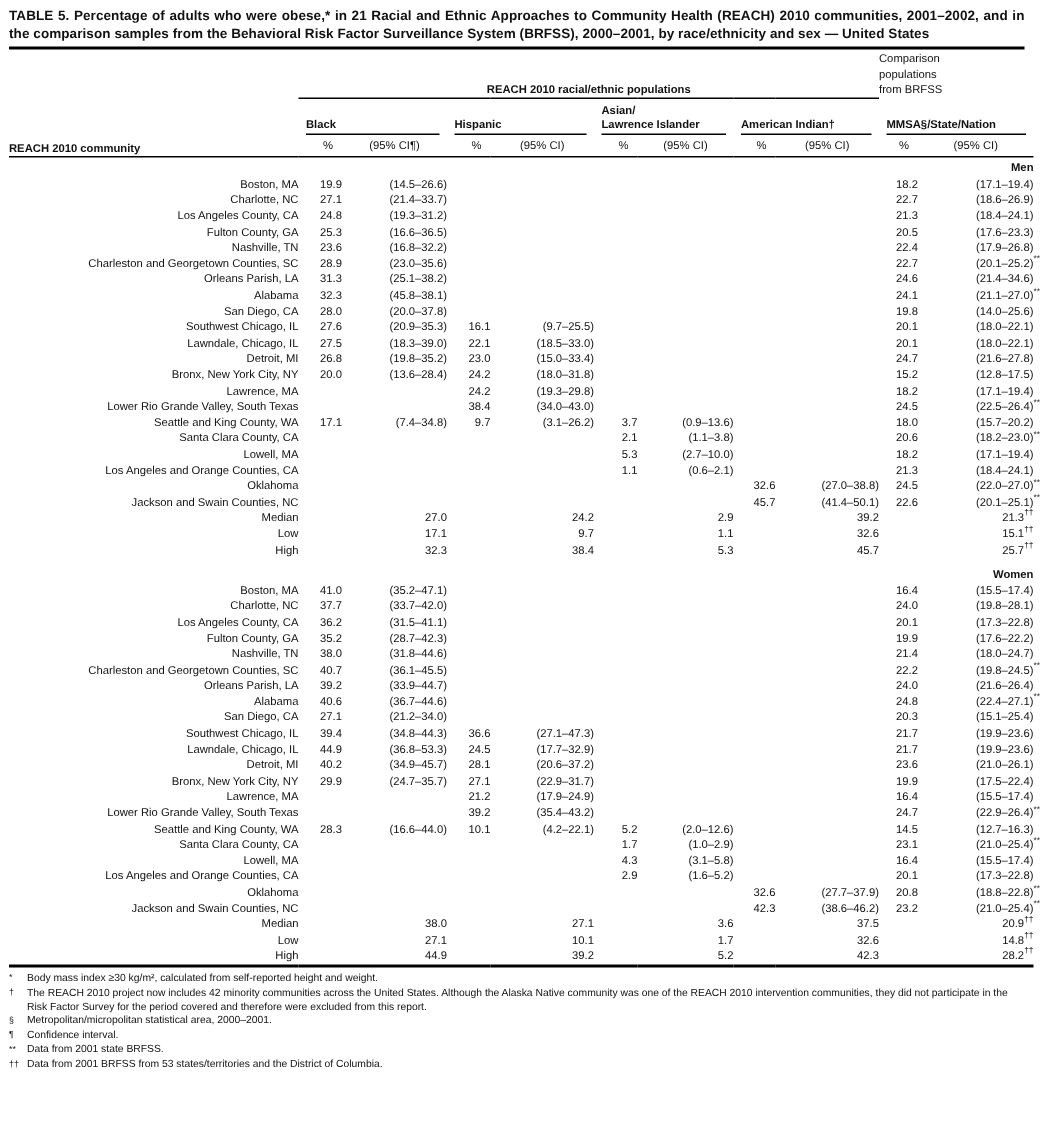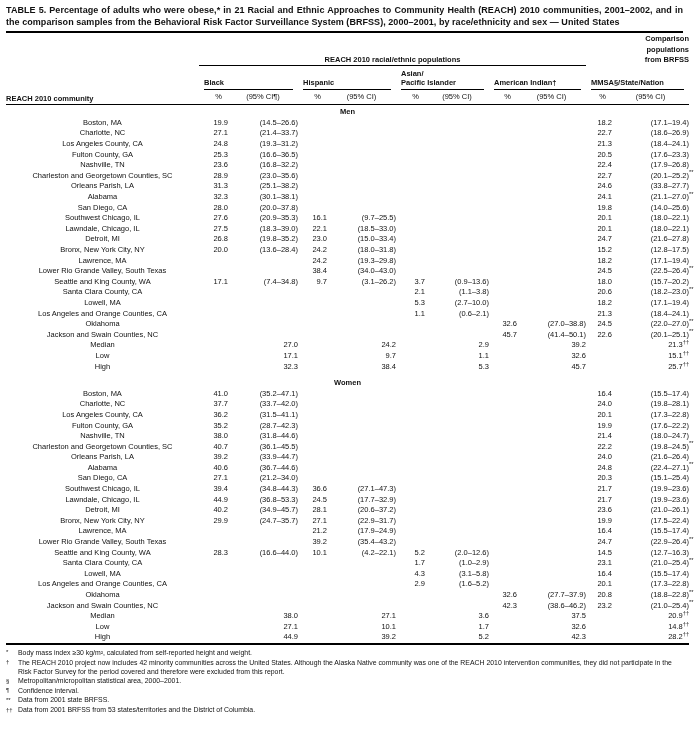--- a/index.html
+++ b/index.html
@@ -17,28 +17,28 @@
   col.c-comm{width:193px;}
   col.c-pct{width:29px;} col.c-ci{width:70px;}
   col.c-pct2{width:29px;} col.c-ci2{width:69px;}
   col.c-pct3{width:29px;} col.c-ci3{width:64px;}
   col.c-pct4{width:28px;} col.c-ci4{width:69px;}
   col.c-pct5{width:26px;} col.c-ci5{width:77px;}
 
   thead th{font-weight:bold;}
   th.community{text-align:left;vertical-align:bottom;border-bottom:1.5px solid #000;padding-bottom:2px;}
   th.spanner{text-align:center;vertical-align:bottom;border-bottom:1.5px solid #000;padding-bottom:2px;font-size:7.5px;line-height:9px;}
-  th.compare{text-align:right;vertical-align:bottom;font-size:7.3px;line-height:8.6px;font-weight:bold;}
+  th.compare{text-align:left;vertical-align:bottom;font-size:7.3px;line-height:8.6px;font-weight:normal;}
   tr.group-row th{text-align:left;padding-top:3px;}
   .gline{border-bottom:1.1px solid #000;padding-bottom:1px;margin:0 5px;line-height:9.2px;}
   tr.sub-row th{font-weight:normal;border-bottom:1.5px solid #000;padding:2px 0 2px;}
   tr.sub-row th.pct{text-align:right;padding-right:6px;}
   tr.sub-row th.ci{text-align:center;}
 
-  tbody td.community{text-align:center;}
+  tbody td.community{text-align:right;}
   tbody td.pct{text-align:right;}
   tbody td.ci{text-align:right;}
   tbody td.sumval{text-align:right;}
   tbody td.sec-label{font-weight:bold;padding-top:2px;}
   tbody tr.gap td{padding-top:6px;}
   tbody tr:first-child td{padding-top:2px;}
 
   .sup{font-size:5.6px;vertical-align:super;line-height:0;}
   .ov{display:inline-block;width:0;overflow:visible;white-space:nowrap;}
 
@@ -80,21 +80,21 @@
         </th>
       </tr>
       <tr class="group-row">
         <th colspan="2">
             <div class="gline">Black</div>
           </th>
         <th colspan="2">
             <div class="gline">Hispanic</div>
           </th>
         <th colspan="2">
-          <div class="gline"><span>Asian/</span><br><span>Pacific Islander</span></div>
+          <div class="gline"><span>Asian/</span><br><span>Lawrence Islander</span></div>
         </th>
         <th colspan="2">
             <div class="gline">American Indian†</div>
           </th>
         <th colspan="2">
             <div class="gline">MMSA§/State/Nation</div>
           </th>
       </tr>
       <tr class="sub-row">
         <th class="pct">%</th>
@@ -195,26 +195,26 @@
           <td class="community">Orleans Parish, LA</td>
           <td class="pct">31.3</td>
           <td class="ci">(25.1–38.2)</td>
           <td class="pct"></td>
           <td class="ci"></td>
           <td class="pct"></td>
           <td class="ci"></td>
           <td class="pct"></td>
           <td class="ci"></td>
           <td class="pct">24.6</td>
-          <td class="ci">(33.8–27.7)</td>
+          <td class="ci">(21.4–34.6)</td>
         </tr>
         <tr>
           <td class="community">Alabama</td>
           <td class="pct">32.3</td>
-          <td class="ci">(30.1–38.1)</td>
+          <td class="ci">(45.8–38.1)</td>
           <td class="pct"></td>
           <td class="ci"></td>
           <td class="pct"></td>
           <td class="ci"></td>
           <td class="pct"></td>
           <td class="ci"></td>
           <td class="pct">24.1</td>
           <td class="ci">(21.1–27.0)<span class="sup ov">**</span></td>
         </tr>
         <tr>

